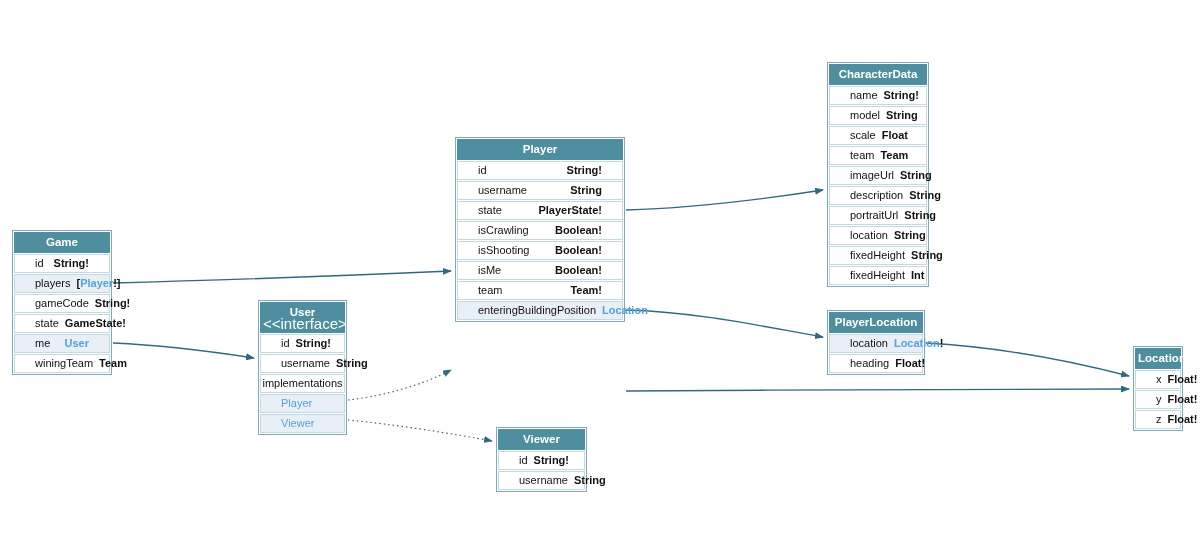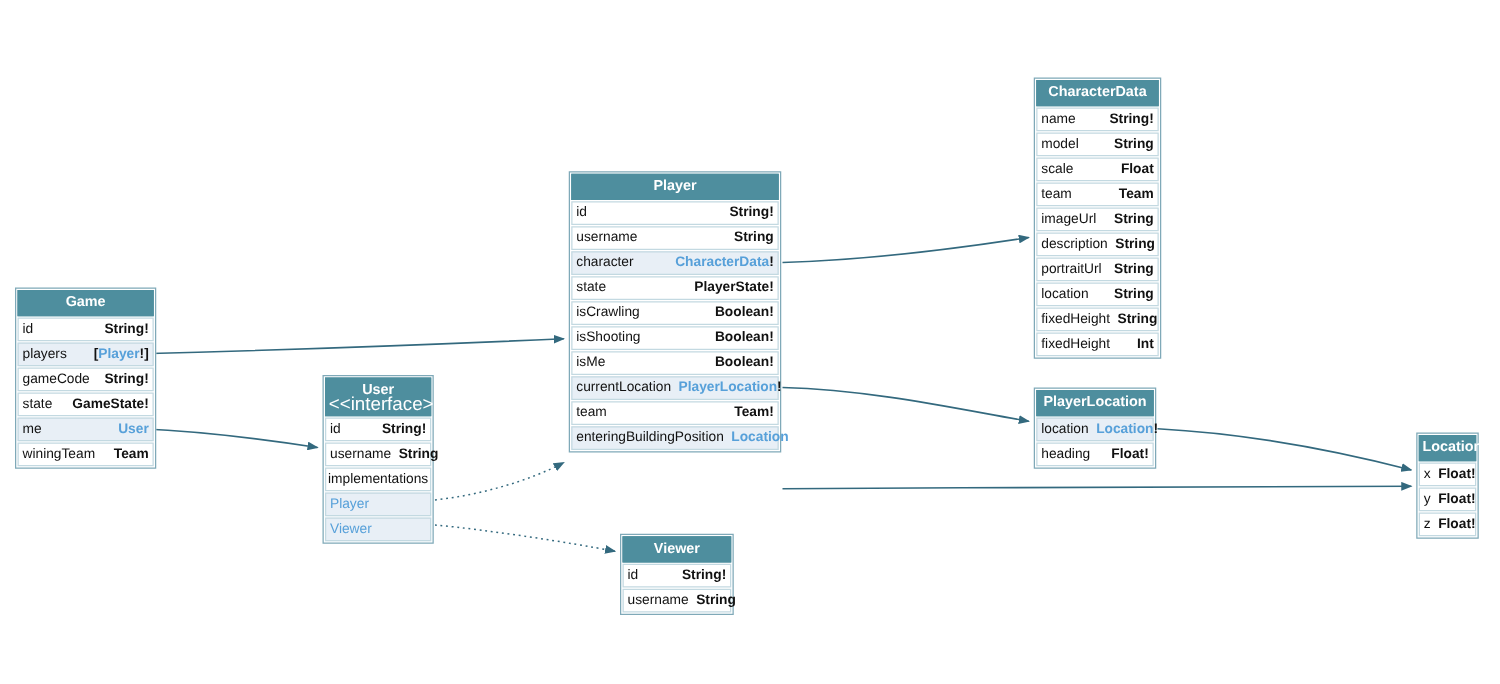--- a/index.html
+++ b/index.html
@@ -9,30 +9,30 @@
   .edge{fill:none;stroke:#33697e;stroke-width:1.3px;}
   .edge.dotted{stroke-dasharray:1.5 3;stroke-width:1.2px;}
 
   .etable{position:absolute;z-index:2;display:flex;flex-direction:column;gap:1px;
           background:#ffffff;border:1px solid #7fa9b8;padding:1px;box-sizing:border-box;
           font-size:11px;color:#111;}
   .hdr{background:#4e8e9e;color:#ffffff;text-align:center;padding:3px 2px;
        border:1px solid #4e8e9e;line-height:13px;}
   .hdr-title{font-weight:bold;font-size:11.5px;}
   .hdr-sub{font-size:15px;line-height:10px;}
-  .row{display:flex;justify-content:space-between;gap:6px;padding:2px 3px;
+  .row{display:flex;justify-content:space-between;gap:6px;padding:2px 20px;
        border:1px solid #c3d9e1;background:#ffffff;white-space:nowrap;
        line-height:13px;}
   .row.hl{background:#e8eff6;}
   .row.sec{justify-content:center;}
   .fname{text-align:left;}
   .ftype{text-align:right;margin-left:auto;font-weight:bold;}
   .link{color:#57a0d9;}
 
-  #t-game{left:12px;top:230px;width:113px;}
+  #t-game{left:12px;top:230px;width:100px;}
   #t-user{left:258px;top:300px;width:89px;}
   #t-player{left:455px;top:137px;width:170px;}
   #t-viewer{left:496px;top:427px;width:91px;}
   #t-characterdata{left:827px;top:62px;width:102px;}
   #t-playerlocation{left:827px;top:310px;width:98px;}
   #t-location{left:1133px;top:346px;width:50px;}
 </style>
 </head>
 <body>
 
@@ -113,43 +113,35 @@
       <div class="hdr-title">Player</div>
     </div>
   <div class="row">
         <span class="fname">id</span>
         <span class="ftype">String!</span>
       </div>
       <div class="row">
         <span class="fname">username</span>
         <span class="ftype">String</span>
       </div>
-      <div class="row hl">
-        <span class="fname">character</span>
-        <span class="ftype"><span class="link">CharacterData</span>!</span>
-      </div>
       <div class="row">
         <span class="fname">state</span>
         <span class="ftype">PlayerState!</span>
       </div>
       <div class="row">
         <span class="fname">isCrawling</span>
         <span class="ftype">Boolean!</span>
       </div>
       <div class="row">
         <span class="fname">isShooting</span>
         <span class="ftype">Boolean!</span>
       </div>
       <div class="row">
         <span class="fname">isMe</span>
         <span class="ftype">Boolean!</span>
-      </div>
-      <div class="row hl">
-        <span class="fname">currentLocation</span>
-        <span class="ftype"><span class="link">PlayerLocation</span>!</span>
       </div>
       <div class="row">
         <span class="fname">team</span>
         <span class="ftype">Team!</span>
       </div>
       <div class="row hl">
         <span class="fname">enteringBuildingPosition</span>
         <span class="ftype"><span class="link">Location</span></span>
       </div>
     </div>

